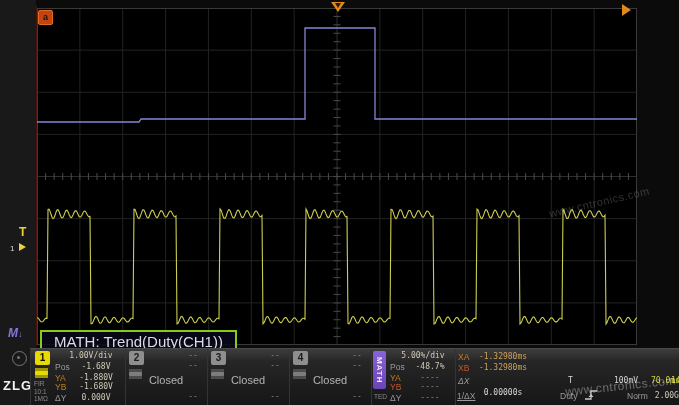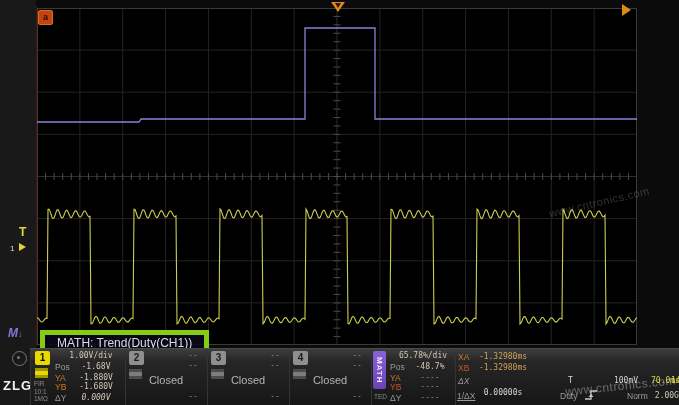--- a/index.html
+++ b/index.html
@@ -15,22 +15,22 @@
   .m-marker{color:#8577dc;font-weight:bold;font-size:12px;font-style:italic;}
   .m-down{color:#8577dc;font-size:9px;}
   
   #screen{left:37px;top:8px;width:600px;height:337px;background:#000;}
   #wfsvg{position:absolute;left:0;top:0;}
   #cursor-box{left:38px;top:10px;width:13px;height:13px;background:#c04512;border:1px solid #e06a20;border-radius:2px;
               color:#2a0c00;font-size:9px;font-weight:bold;text-align:center;line-height:13px;}
   #tpos-tri{left:331px;top:2px;width:0;height:0;border-left:7px solid transparent;border-right:7px solid transparent;border-top:10px solid #e08a1c;}
   #tpos-tri-inner{left:335px;top:3px;width:0;height:0;border-left:3px solid transparent;border-right:3px solid transparent;border-top:5px solid #301800;}
   #right-arrow{left:622px;top:4px;width:0;height:0;border-top:6px solid transparent;border-bottom:6px solid transparent;border-left:9px solid #e08a1c;}
-  #math-label{left:40px;top:330px;border:5px solid #84cc16;background:rgba(8,8,26,.85);color:#dcdce8;
-              font-size:12px;padding:1px 12px;white-space:nowrap;}
+  #math-label{left:40px;top:330px;border:2px solid #84cc16;background:rgba(8,8,26,.85);color:#dcdce8;
+              font-size:15px;padding:1px 12px;white-space:nowrap;}
   .wm{color:rgba(255,255,255,.34);font-size:11px;letter-spacing:.5px;white-space:nowrap;pointer-events:none;}
   
   #statusbar{left:30px;top:348px;width:649px;height:57px;
              background:linear-gradient(180deg,#3d3d3d 0,#262626 22%,#1b1b1b 75%,#161616 100%);
              border-top:1px solid #4a4a4a;font-size:8.5px;color:#ccc;}
   .sect{position:absolute;top:0;height:57px;border-right:1px solid #060606;box-shadow:inset 1px 0 0 #343434;}
   .numbox{position:absolute;width:15px;height:14px;text-align:center;line-height:14px;font-weight:bold;font-size:10px;border-radius:2px;}
   .numbox.yellow{background:#e6da00;color:#101000;}
   .numbox.gray{background:#8f8f8f;color:#1c1c1c;}
   .coupbox{position:absolute;width:13px;height:10px;border-radius:1px;}
@@ -234,21 +234,21 @@
       <div class="abs val ra" style="left:40px;top:13px;width:52px;">-1.68V</div>
       <div class="coupbox yellow" style="left:5px;top:19px;"></div>
       <div class="abs olbl" style="left:25px;top:24px;">YA</div>
       <div class="abs val ra" style="left:40px;top:24px;width:52px;">-1.880V</div>
       <div class="abs tiny" style="left:4px;top:31px;">FIR</div>
       <div class="abs olbl" style="left:25px;top:33px;">YB</div>
       <div class="abs val ra" style="left:40px;top:33px;width:52px;">-1.680V</div>
       <div class="abs tiny" style="left:4px;top:39px;">10:1</div>
       <div class="abs tiny" style="left:4px;top:46px;">1MΩ</div>
       <div class="abs lbl" style="left:25px;top:44px;">ΔY</div>
-      <div class="abs val ra" style="left:40px;top:44px;width:52px;font-style:italic;">0.000V</div>
+      <div class="abs val ra" style="left:40px;top:44px;width:52px;">0.000V</div>
     </div>
 
     <div class="sect" style="left:95px;width:82px;">
       <div class="numbox gray" style="left:4px;top:2px;">2</div>
       <div class="abs dash ra" style="right:4px;top:2px;width:20px;">--</div>
       <div class="abs dash ra" style="right:4px;top:12px;width:20px;">--</div>
       <div class="coupbox gray" style="left:4px;top:20px;"></div>
       <div class="abs closed" style="left:0;top:25px;width:100%;text-align:center;">Closed</div>
       <div class="abs dash ra" style="right:4px;top:43px;width:20px;">--</div>
     </div>
@@ -266,21 +266,21 @@
       <div class="numbox gray" style="left:4px;top:2px;">4</div>
       <div class="abs dash ra" style="right:4px;top:2px;width:20px;">--</div>
       <div class="abs dash ra" style="right:4px;top:12px;width:20px;">--</div>
       <div class="coupbox gray" style="left:4px;top:20px;"></div>
       <div class="abs closed" style="left:0;top:25px;width:100%;text-align:center;">Closed</div>
       <div class="abs dash ra" style="right:4px;top:43px;width:20px;">--</div>
     </div>
 
     <div class="sect" style="left:341px;width:84px;">
       <div id="math-tab">MATH</div>
-      <div class="abs val ra" style="right:3px;top:2px;width:58px;">65.78%/div</div>
+      <div class="abs val ra" style="right:3px;top:2px;width:58px;">5.00%/div</div>
       <div class="abs lbl" style="left:19px;top:13px;">Pos</div>
       <div class="abs val ra" style="right:3px;top:13px;width:44px;">-48.7%</div>
       <div class="abs olbl" style="left:19px;top:24px;">YA</div>
       <div class="abs dash ra" style="right:3px;top:24px;width:44px;">----</div>
       <div class="abs rlbl" style="left:19px;top:33px;">YB</div>
       <div class="abs dash ra" style="right:3px;top:33px;width:44px;">----</div>
       <div class="abs tiny" style="left:3px;top:44px;">TED</div>
       <div class="abs lbl" style="left:19px;top:44px;">ΔY</div>
       <div class="abs dash ra" style="right:3px;top:44px;width:44px;">----</div>
     </div>

